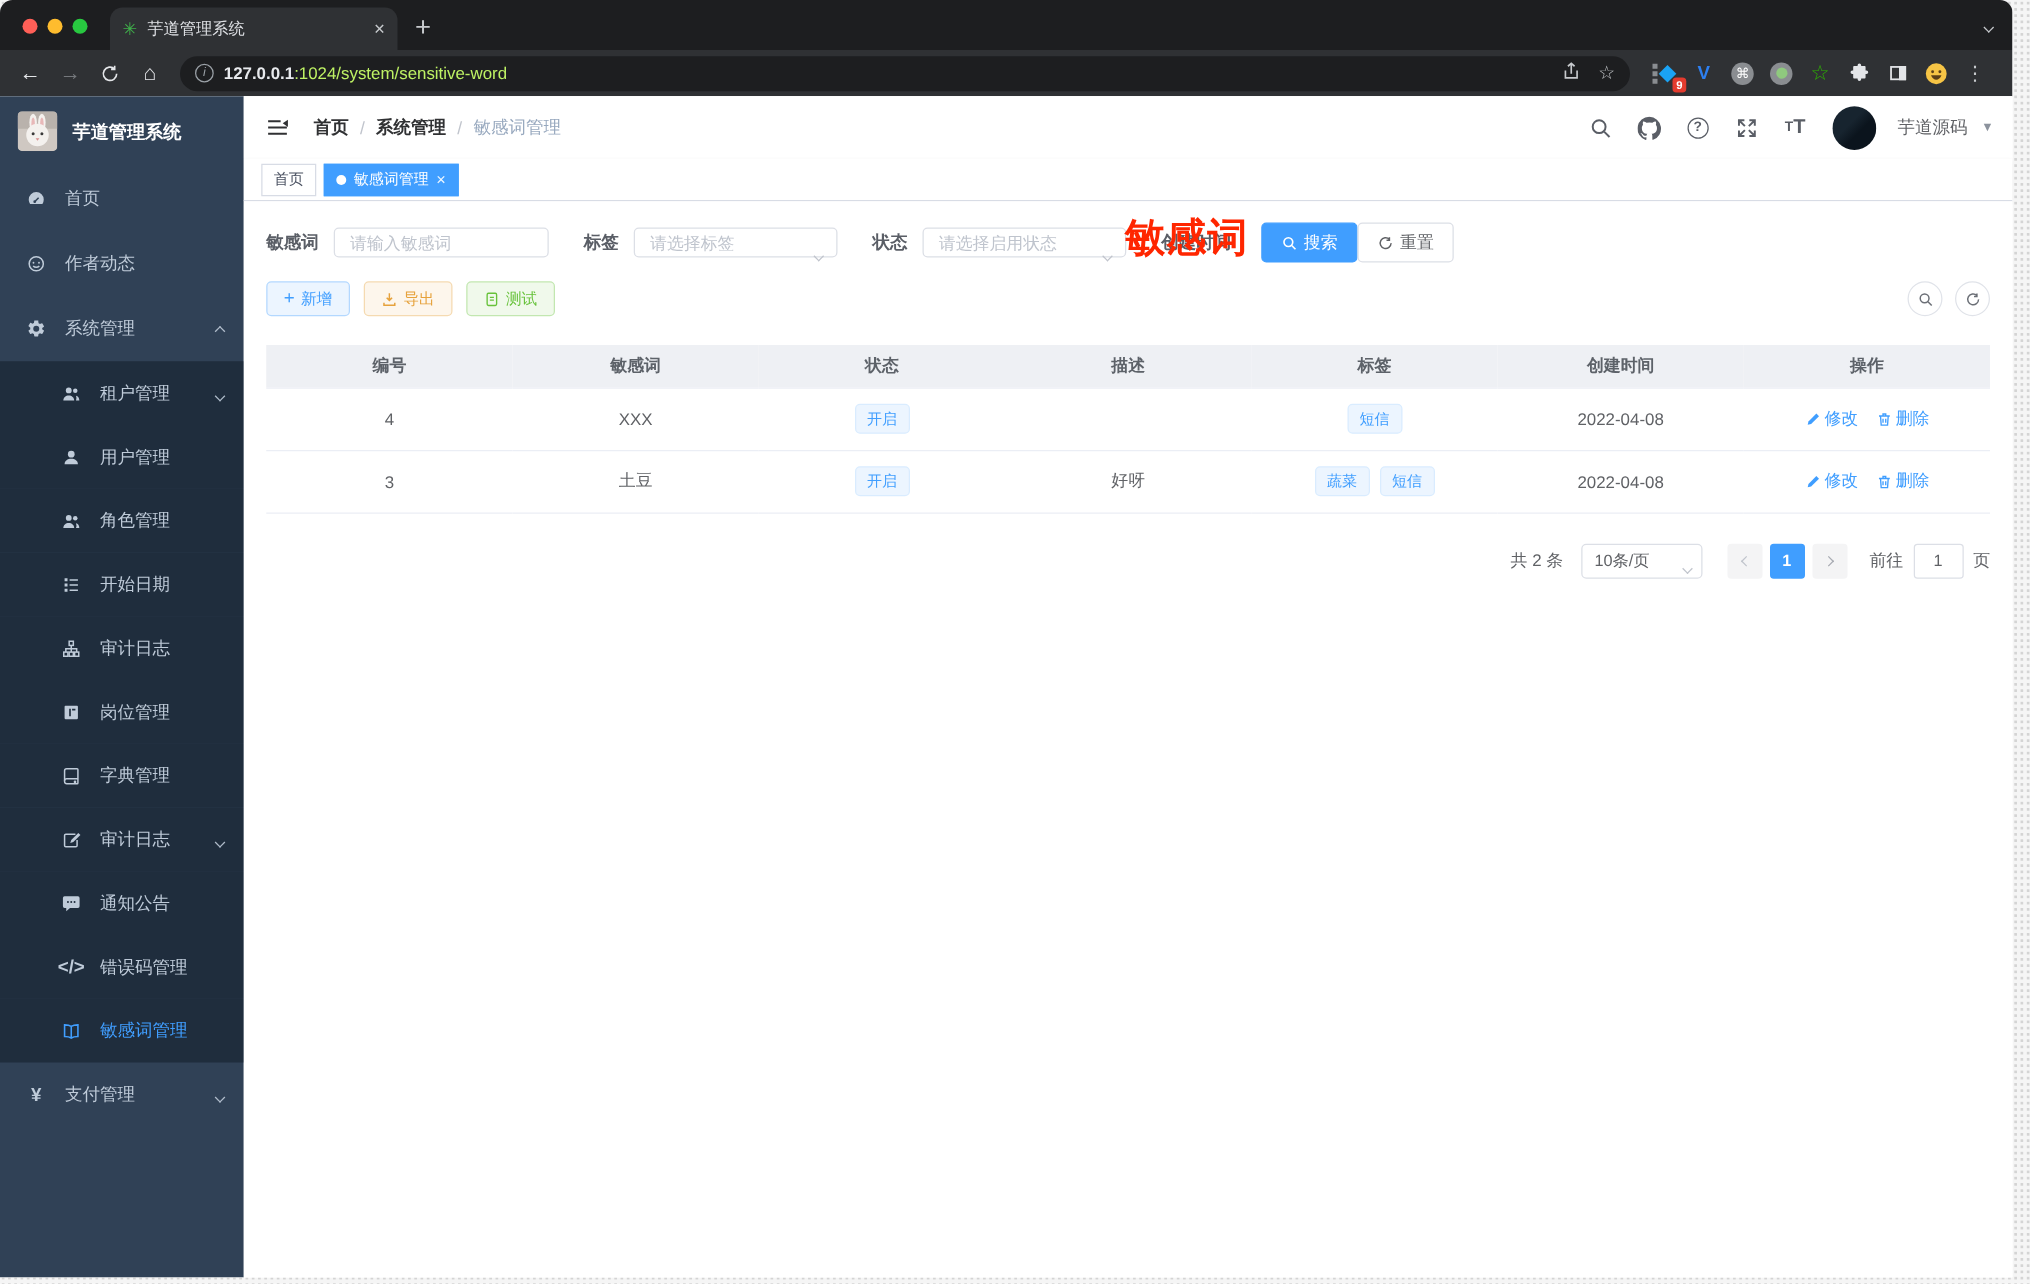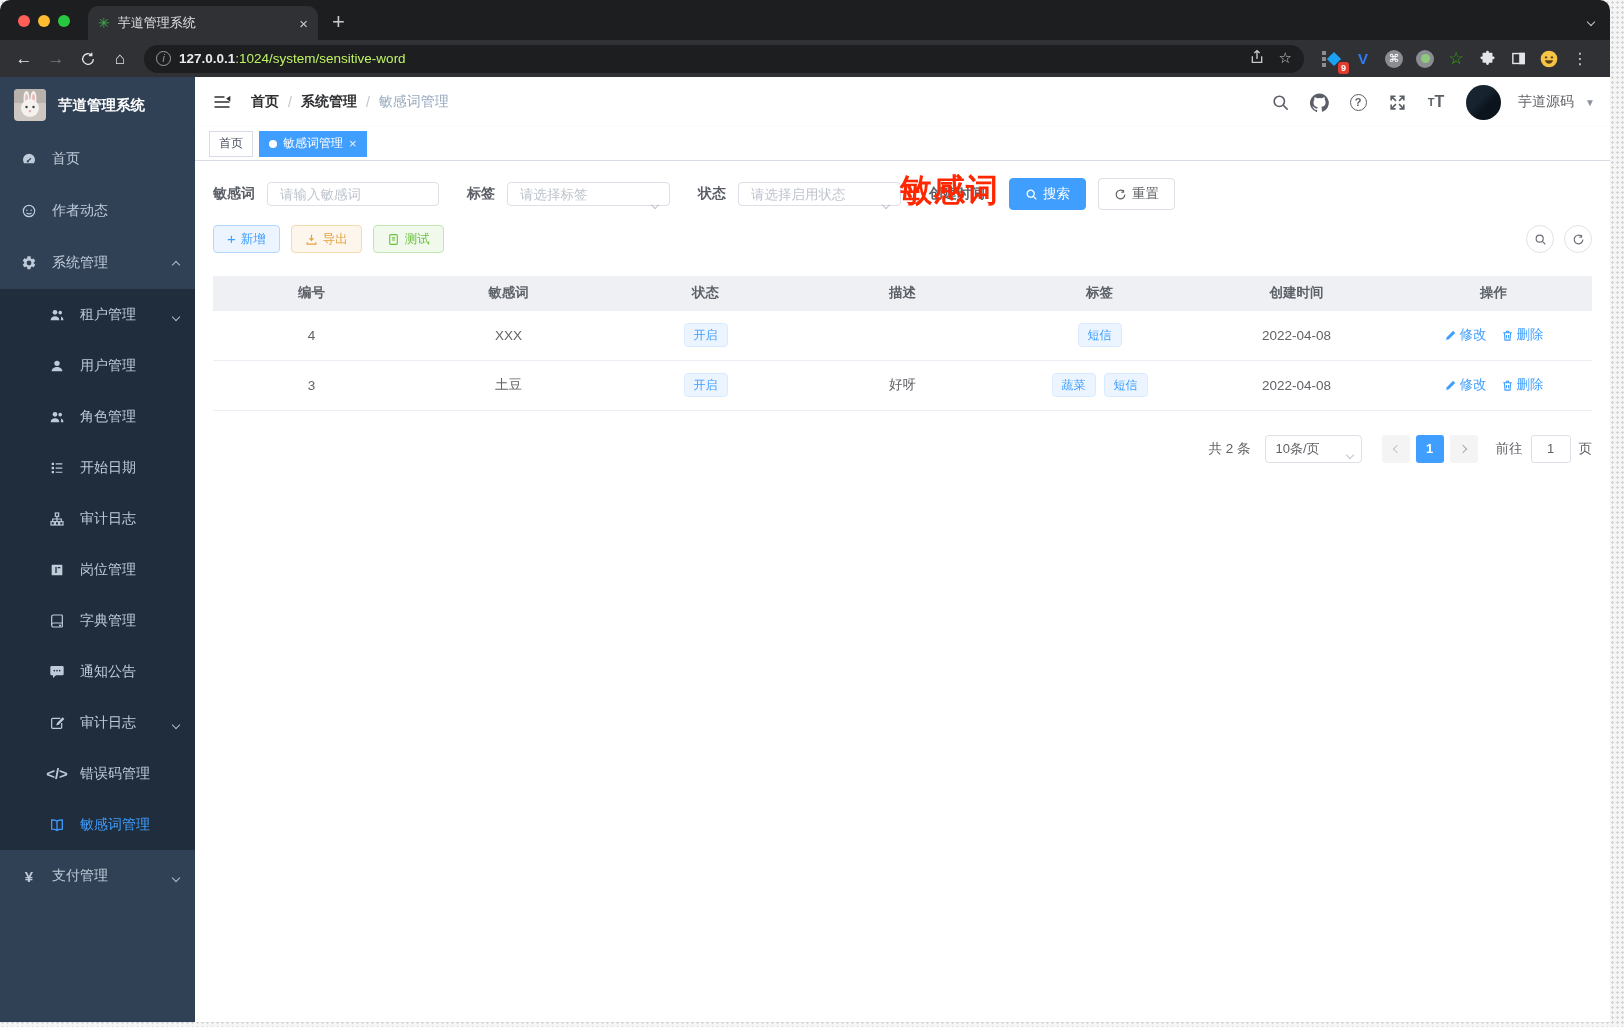--- a/index.html
+++ b/index.html
@@ -115,21 +115,21 @@
     display:flex; align-items:center; padding:0 10px; gap:8px; color:#bfc4cd; font-size:13.5px; }
   .daterange .cal { color:#c0c4cc; display:flex; }
   .daterange .cal svg{ width:15px; height:15px; }
   .dr-sep { color:#bfc4cc; }
   .btn { height:32px; border-radius:4px; border:1px solid #dcdfe6; background:#fff; color:#606266;
     font-size:13.5px; display:inline-flex; align-items:center; justify-content:center; gap:5px;
     padding:0 15px; cursor:pointer; font-family:inherit; }
   .btn svg { width:13px; height:13px; }
   .btn-primary { background:#409eff; border-color:#409eff; color:#fff; }
   .btn-search { margin-left:12px; }
-  .btn-reset { margin-left:12px; }
+  .btn-reset { margin-left:0; }
 
   
   .tool-row { display:flex; align-items:center; margin-top:15px; }
   .btn-sm { height:28px; font-size:12.5px; padding:0 13px; border-radius:4px; margin-right:11px; }
   .btn-plain-primary { background:#ecf5ff; border-color:#b3d8ff; color:#409eff; }
   .btn-plain-warning { background:#fdf6ec; border-color:#f5dab1; color:#e6a23c; }
   .btn-plain-success { background:#f0f9eb; border-color:#c2e7b0; color:#67c23a; }
   .plus-g { font-size:15px; line-height:1; margin-top:-1px; }
   .round-btns { margin-left:auto; display:flex; gap:10px; }
   .round-btn { width:28px; height:28px; border-radius:50%; border:1px solid #e0e3e9; background:#fff;
@@ -361,38 +361,38 @@
               <svg viewBox="0 0 24 24" fill="none" stroke="currentColor" stroke-width="1.8">
                 <path d="M6.5 3H19a1 1 0 0 1 1 1v16a1 1 0 0 1-1 1H6.5A2.5 2.5 0 0 1 4 18.5v-13A2.5 2.5 0 0 1 6.5 3z"></path>
                 <path d="M4 17.5A2.5 2.5 0 0 1 6.5 15H20"></path>
                 <circle cx="16.5" cy="18.8" r="1.6" fill="currentColor" stroke="none"></circle>
               </svg>
             </span>
             <span class="slabel">字典管理</span>
           </div>
           <div class="side-item sub">
             <span class="sicon">
+              <svg viewBox="0 0 24 24" fill="none" stroke="currentColor" stroke-width="1.8">
+                <path d="M17 5H5.5A1.5 1.5 0 0 0 4 6.5v12A1.5 1.5 0 0 0 5.5 20h12a1.5 1.5 0 0 0 1.5-1.5V12"></path>
+                <path d="M20.5 3.5L12 12l-1.2 3.7L14.5 14.5l8.5-8.5z" fill="currentColor" stroke="none"></path>
+              </svg>
+            </span>
+            <span class="slabel">审计日志</span>
+            <span class="sarrow"><span class="chev down"></span></span>
+          </div>
+          <div class="side-item sub">
+            <span class="sicon">
               <svg viewBox="0 0 24 24" fill="currentColor">
                 <path d="M4 3h16a2 2 0 0 1 2 2v10a2 2 0 0 1-2 2h-9.5L6 21v-4H4a2 2 0 0 1-2-2V5a2 2 0 0 1 2-2z"></path>
                 <circle cx="8" cy="10" r="1.2" fill="#1f2d3d"></circle>
                 <circle cx="12" cy="10" r="1.2" fill="#1f2d3d"></circle>
                 <circle cx="16" cy="10" r="1.2" fill="#1f2d3d"></circle>
               </svg>
             </span>
             <span class="slabel">通知公告</span>
-          </div>
-          <div class="side-item sub">
-            <span class="sicon">
-              <svg viewBox="0 0 24 24" fill="none" stroke="currentColor" stroke-width="1.8">
-                <path d="M17 5H5.5A1.5 1.5 0 0 0 4 6.5v12A1.5 1.5 0 0 0 5.5 20h12a1.5 1.5 0 0 0 1.5-1.5V12"></path>
-                <path d="M20.5 3.5L12 12l-1.2 3.7L14.5 14.5l8.5-8.5z" fill="currentColor" stroke="none"></path>
-              </svg>
-            </span>
-            <span class="slabel">审计日志</span>
-            <span class="sarrow"><span class="chev down"></span></span>
           </div>
           <div class="side-item sub">
             <span class="sicon txticon">&lt;/&gt;</span>
             <span class="slabel">错误码管理</span>
           </div>
           <div class="side-item sub active">
             <span class="sicon">
               <svg viewBox="0 0 24 24" fill="none" stroke="currentColor" stroke-width="1.9">
                 <path d="M12 6.2C10 4.8 7.5 4.3 4 4.3v13.9c3.5 0 6 .5 8 1.9 2-1.4 4.5-1.9 8-1.9V4.3c-3.5 0-6 .5-8 1.9zM12 6.2v13.9"></path>
               </svg>

